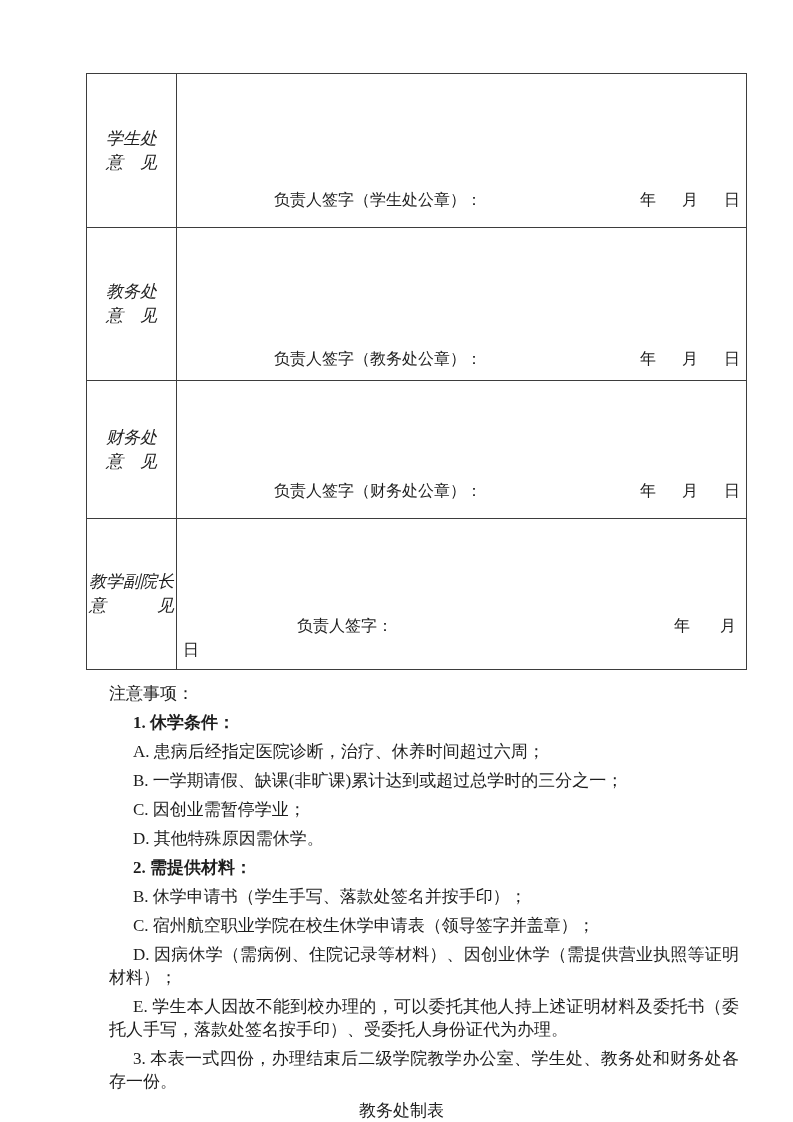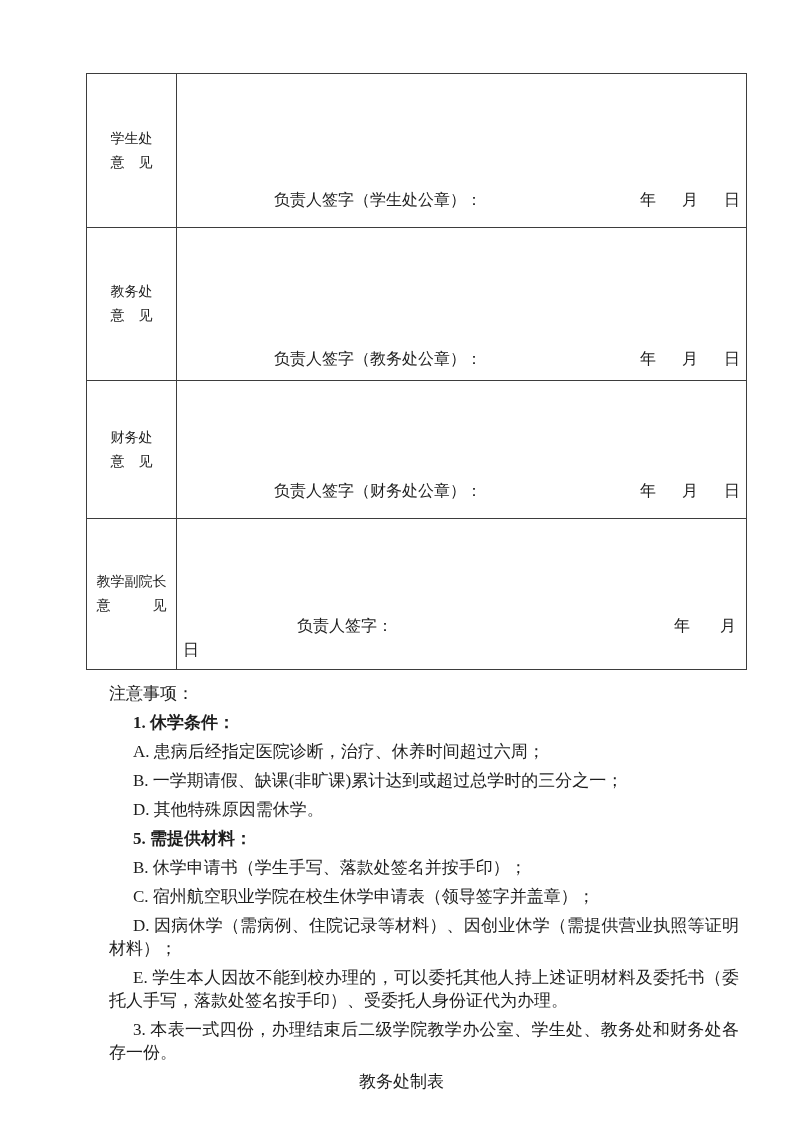--- a/index.html
+++ b/index.html
@@ -22,22 +22,23 @@
     border-collapse: collapse;
     table-layout: fixed;
   }
   .approval-table td {
     border: 1.5px solid #3d3d3d;
     padding: 0;
   }
   .label-cell {
     vertical-align: middle;
     text-align: center;
-    font-size: 14px;
+    font-size: 17px;
     padding: 0 1px;
+    font-style: italic;
   }
   .label-box {
     display: inline-block;
     line-height: 24px;
     text-align: center;
   }
   .label-line2 {
     display: flex;
     justify-content: space-between;
   }
@@ -195,22 +196,23 @@
         </td>
       </tr>
     </tbody>
   </table>
 
   <div class="notes">
     <p>注意事项：</p>
     <p class="indent bold">1. 休学条件：</p>
     <p class="indent">A. 患病后经指定医院诊断，治疗、休养时间超过六周；</p>
     <p class="indent">B. 一学期请假、缺课(非旷课)累计达到或超过总学时的三分之一；</p>
+    <p class="indent">C. 因创业需暂停学业；</p>
     <p class="indent">D. 其他特殊原因需休学。</p>
-    <p class="indent bold">5. 需提供材料：</p>
+    <p class="indent bold">2. 需提供材料：</p>
     <p class="indent">B. 休学申请书（学生手写、落款处签名并按手印）；</p>
     <p class="indent">C. 宿州航空职业学院在校生休学申请表（领导签字并盖章）；</p>
     <p class="indent">D. 因病休学（需病例、住院记录等材料）、因创业休学（需提供营业执照等证明材料）；</p>
     <p class="indent">E. 学生本人因故不能到校办理的，可以委托其他人持上述证明材料及委托书（委托人手写，落款处签名按手印）、受委托人身份证代为办理。</p>
     <p class="indent">3. 本表一式四份，办理结束后二级学院教学办公室、学生处、教务处和财务处各存一份。</p>
     <p class="maker-line">教务处制表</p>
   </div>
 
 </div>
 

